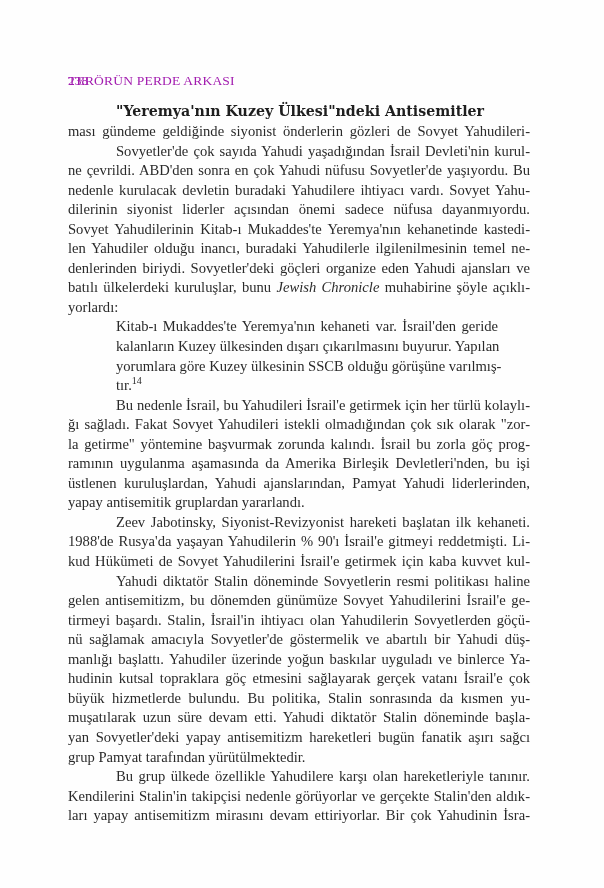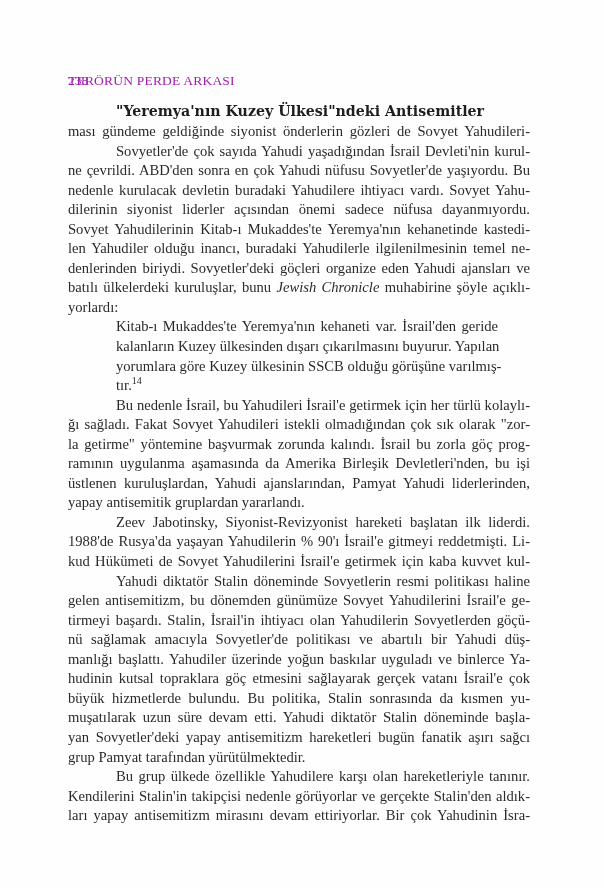--- a/index.html
+++ b/index.html
@@ -58,30 +58,30 @@
     <div class="para">
       <span class="line indent">Bu nedenle İsrail, bu Yahudileri İsrail'e getirmek için her türlü kolaylı-</span>
       <span class="line">ğı sağladı. Fakat Sovyet Yahudileri istekli olmadığından çok sık olarak "zor-</span>
       <span class="line">la getirme" yöntemine başvurmak zorunda kalındı. İsrail bu zorla göç prog-</span>
       <span class="line">ramının uygulanma aşamasında da Amerika Birleşik Devletleri'nden, bu işi</span>
       <span class="line">üstlenen kuruluşlardan, Yahudi ajanslarından, Pamyat Yahudi liderlerinden,</span>
       <span class="line last">yapay antisemitik gruplardan yararlandı.</span>
     </div>
 
     <div class="para">
-      <span class="line indent">Zeev Jabotinsky, Siyonist-Revizyonist hareketi başlatan ilk liderdi.</span>
+      <span class="line indent">Zeev Jabotinsky, Siyonist-Revizyonist hareketi başlatan ilk kehaneti.</span>
       <span class="line">1988'de Rusya'da yaşayan Yahudilerin % 90'ı İsrail'e gitmeyi reddetmişti. Li-</span>
       <span class="line">kud Hükümeti de Sovyet Yahudilerini İsrail'e getirmek için kaba kuvvet kul-</span>
     </div>
 
     <div class="para">
       <span class="line indent">Yahudi diktatör Stalin döneminde Sovyetlerin resmi politikası haline</span>
       <span class="line">gelen antisemitizm, bu dönemden günümüze Sovyet Yahudilerini İsrail'e ge-</span>
       <span class="line">tirmeyi başardı. Stalin, İsrail'in ihtiyacı olan Yahudilerin Sovyetlerden göçü-</span>
-      <span class="line">nü sağlamak amacıyla Sovyetler'de politikası ve abartılı bir Yahudi düş-</span>
+      <span class="line">nü sağlamak amacıyla Sovyetler'de göstermelik ve abartılı bir Yahudi düş-</span>
       <span class="line">manlığı başlattı. Yahudiler üzerinde yoğun baskılar uyguladı ve binlerce Ya-</span>
       <span class="line">hudinin kutsal topraklara göç etmesini sağlayarak gerçek vatanı İsrail'e çok</span>
       <span class="line">büyük hizmetlerde bulundu. Bu politika, Stalin sonrasında da kısmen yu-</span>
       <span class="line">muşatılarak uzun süre devam etti. Yahudi diktatör Stalin döneminde başla-</span>
       <span class="line">yan Sovyetler'deki yapay antisemitizm hareketleri bugün fanatik aşırı sağcı</span>
       <span class="line last">grup Pamyat tarafından yürütülmektedir.</span>
     </div>
 
     <div class="para">
       <span class="line indent">Bu grup ülkede özellikle Yahudilere karşı olan hareketleriyle tanınır.</span>

